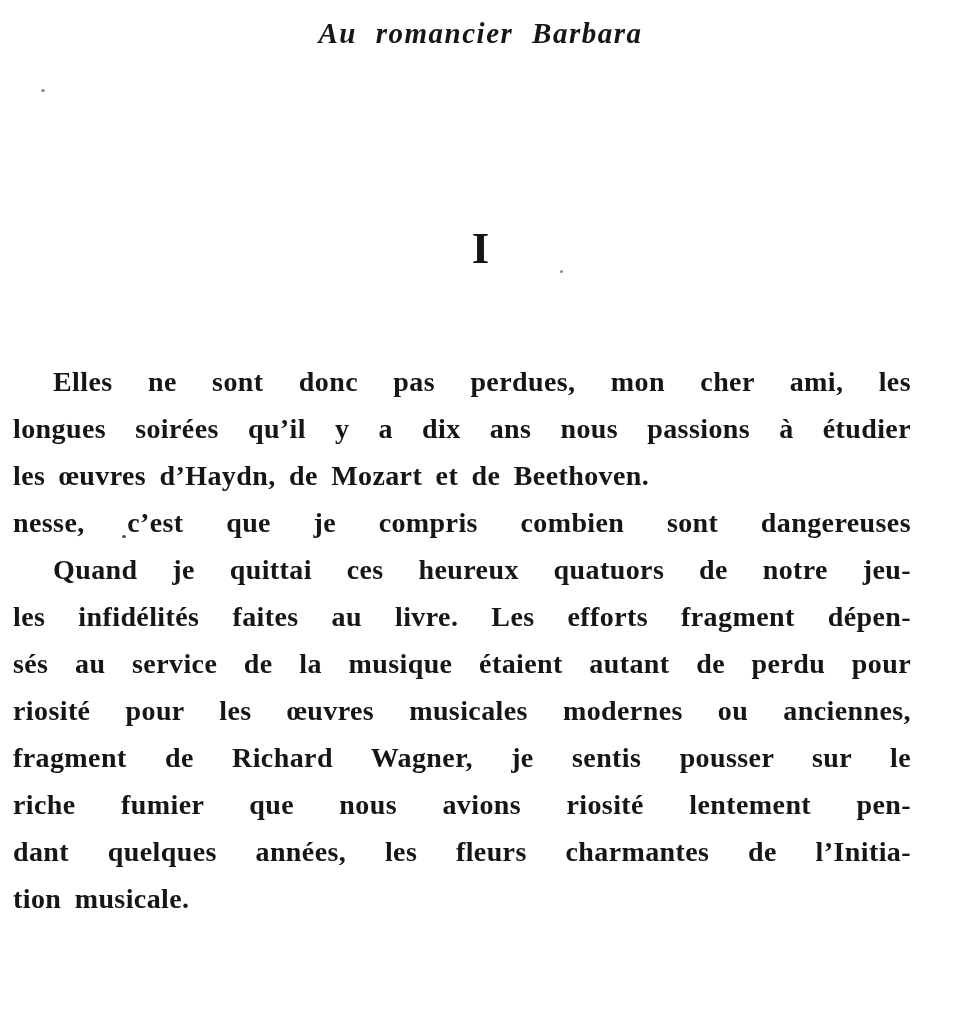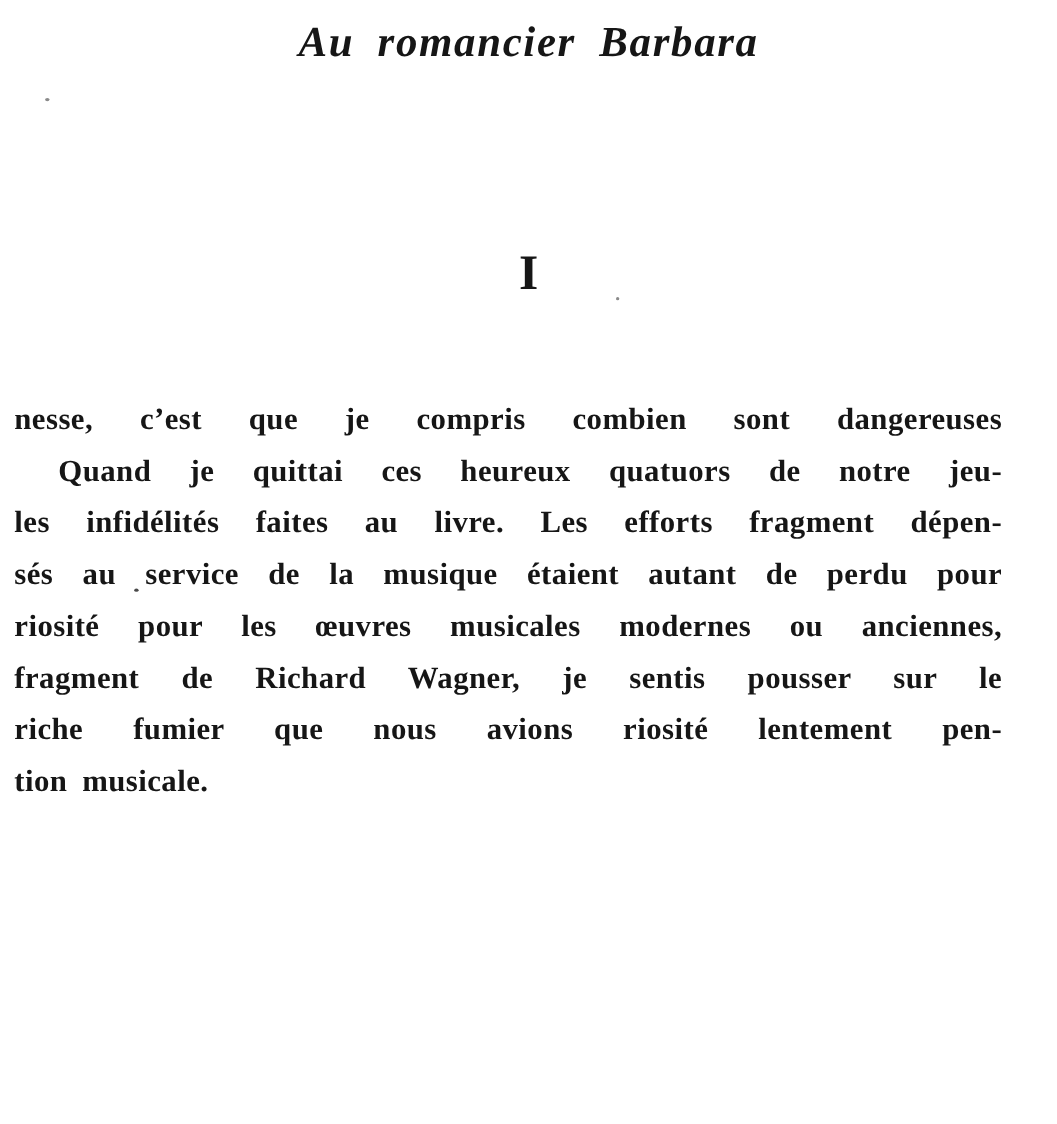--- a/index.html
+++ b/index.html
@@ -14,21 +14,21 @@
     font-weight: 700;
     -webkit-font-smoothing: antialiased;
   }
   .dedication {
     position: absolute;
     top: 19px;
     left: 0;
     width: 100%;
     text-align: center;
     font-style: italic;
-    font-size: 39px;
+    font-size: 29px;
     line-height: 1;
     letter-spacing: 1.5px;
     word-spacing: 10px;
   }
   .chapter {
     position: absolute;
     top: 226px;
     left: 0;
     width: 100%;
     text-align: center;
@@ -64,27 +64,33 @@
 </head>
 <body>
 
 <div class="page">
   <div class="dedication">Au romancier Barbara</div>
 
   <div class="chapter">I</div>
 
   <div class="body-text" id="body-text">
       <div class="paragraph">
+        <div class="text-line justified indent">Elles ne sont donc pas perdues, mon cher ami, les</div>
+        <div class="text-line justified">longues soirées qu’il y a dix ans nous passions à étudier</div>
+        <div class="text-line plain">les œuvres d’Haydn, de Mozart et de Beethoven.</div>
+      </div>
+      <div class="paragraph">
         <div class="text-line justified">nesse, c’est que je compris combien sont dangereuses</div>
         <div class="text-line justified indent">Quand je quittai ces heureux quatuors de notre jeu-</div>
         <div class="text-line justified">les infidélités faites au livre. Les efforts fragment dépen-</div>
         <div class="text-line justified">sés au service de la musique étaient autant de perdu pour</div>
         <div class="text-line justified">riosité pour les œuvres musicales modernes ou anciennes,</div>
         <div class="text-line justified">fragment de Richard Wagner, je sentis pousser sur le</div>
         <div class="text-line justified">riche fumier que nous avions riosité lentement pen-</div>
+        <div class="text-line justified">dant quelques années, les fleurs charmantes de l’Initia-</div>
         <div class="text-line plain">tion musicale.</div>
       </div>
     </div>
 
   <div class="speck s1"></div>
   <div class="speck s2"></div>
   <div class="speck s3"></div>
 </div>
 
 </body></html>

